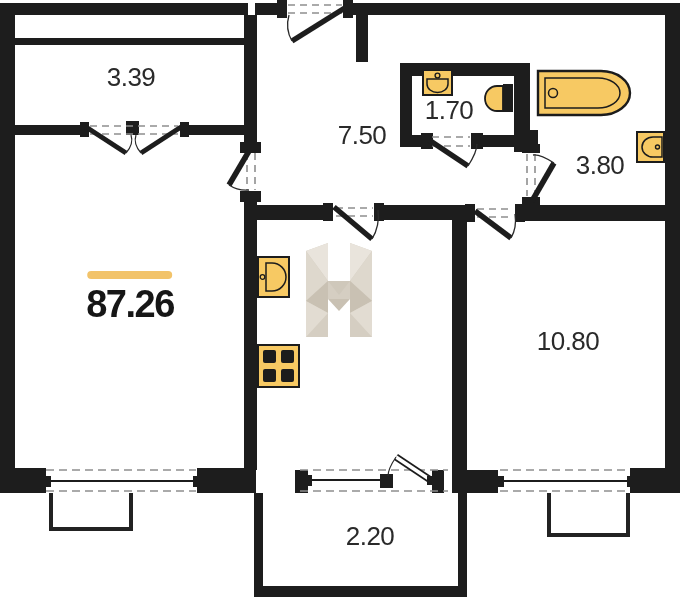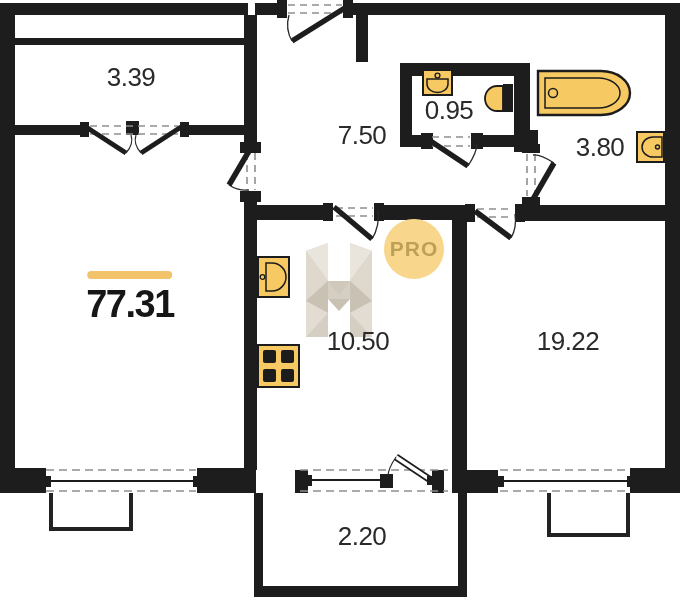--- a/index.html
+++ b/index.html
@@ -84,23 +84,20 @@
     <polygon points="0,8 22,38 0,58" fill="#ded8cd"></polygon>
     <polygon points="0,58 22,38 22,70" fill="#c9c1b3"></polygon>
     <polygon points="0,58 22,70 0,94" fill="#e2dcd2"></polygon>
     <polygon points="44,0 66,8 44,38" fill="#e9e4dc"></polygon>
     <polygon points="66,8 44,38 66,58" fill="#ded8cd"></polygon>
     <polygon points="66,58 44,38 44,70" fill="#c9c1b3"></polygon>
     <polygon points="66,58 44,70 66,94" fill="#e2dcd2"></polygon>
     <polygon points="22,38 44,38 33,52" fill="#cfc8bb"></polygon>
     <polygon points="22,56 44,56 33,68" fill="#c9c1b3"></polygon>
   </svg>
-  <div class="badge">
-    <span>PRO</span>
-  </div>
 
   <svg width="680" height="600" viewBox="0 0 680 600">
 
     <g>
       <line x1="288" y1="5" x2="342" y2="5" stroke="#8f8f8f" stroke-width="1.6" stroke-dasharray="7 5"></line>
       <line x1="288" y1="13" x2="342" y2="13" stroke="#8f8f8f" stroke-width="1.6" stroke-dasharray="7 5"></line>
       <line x1="348" y1="6" x2="292" y2="41" stroke="#1d1d1d" stroke-width="5.5"></line>
       <path d="M289,15 Q285,29 292,41" fill="none" stroke="#2a2a2a" stroke-width="1.3"></path>
     </g>
 
@@ -209,24 +206,23 @@
   <svg class="fix" style="left:257px;top:344px" width="43" height="44" viewBox="0 0 43 44">
     <rect x="1" y="1" width="41" height="42" fill="#f7c963" stroke="#1c1c1c" stroke-width="2"></rect>
     <rect x="6" y="6" width="13" height="13" rx="2" fill="#1c1c1c"></rect>
     <rect x="24" y="6" width="13" height="13" rx="2" fill="#1c1c1c"></rect>
     <rect x="6" y="25" width="13" height="13" rx="2" fill="#1c1c1c"></rect>
     <rect x="24" y="25" width="13" height="13" rx="2" fill="#1c1c1c"></rect>
   </svg>
 
   <div class="lbl" style="left:131px;top:77px">3.39</div>
   <div class="lbl" style="left:362px;top:135px">7.50</div>
-  <div class="lbl" style="left:449px;top:110px">0.95</div>
-  <div class="lbl" style="left:600px;top:147px">3.80</div>
-  <div class="lbl" style="left:358px;top:341px">10.50</div>
-  <div class="lbl" style="left:568px;top:341px">19.22</div>
-  <div class="lbl" style="left:362px;top:536px">2.20</div>
+  <div class="lbl" style="left:449px;top:110px">1.70</div>
+  <div class="lbl" style="left:600px;top:165px">3.80</div>
+  <div class="lbl" style="left:568px;top:341px">10.80</div>
+  <div class="lbl" style="left:370px;top:536px">2.20</div>
 
   <div class="total-wrap">
     <div class="total-bar"></div>
-    <div class="total-num">77.31</div>
+    <div class="total-num">87.26</div>
   </div>
 
 </div>
 
 </body></html>

